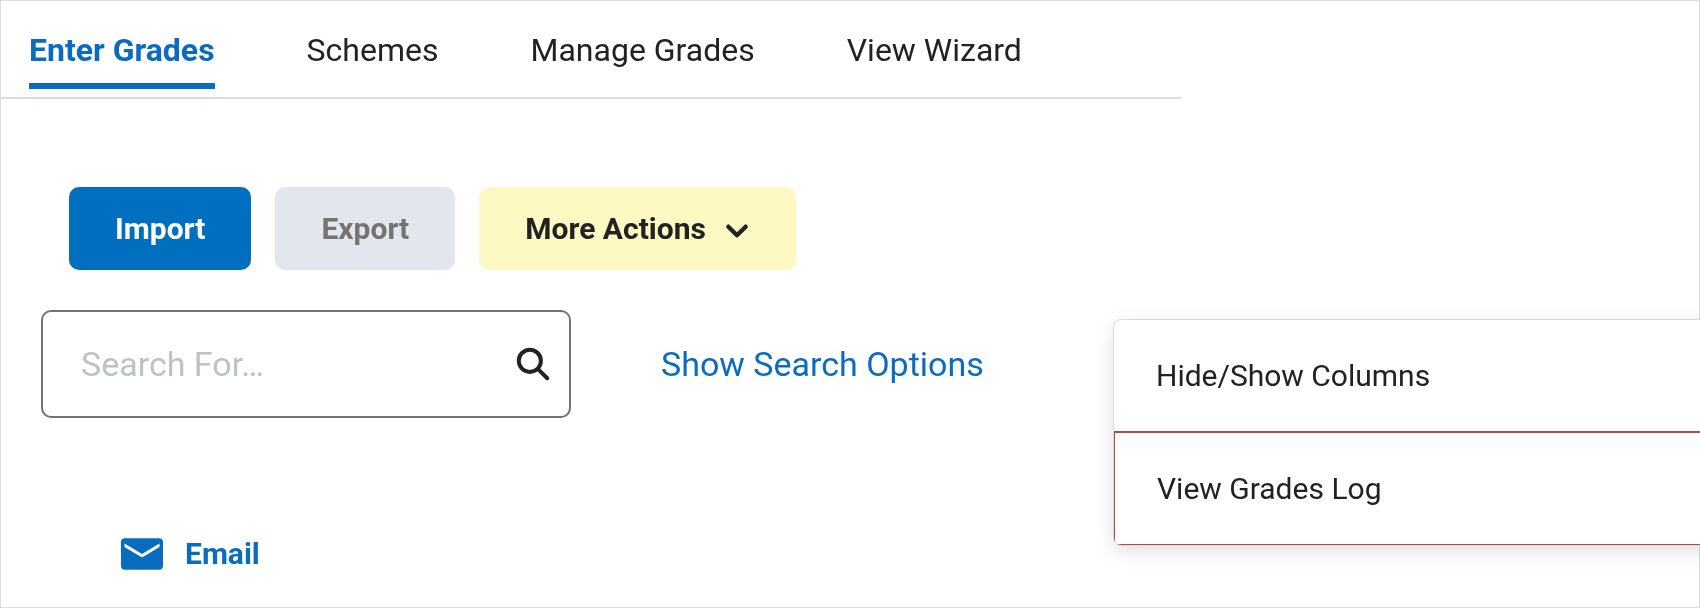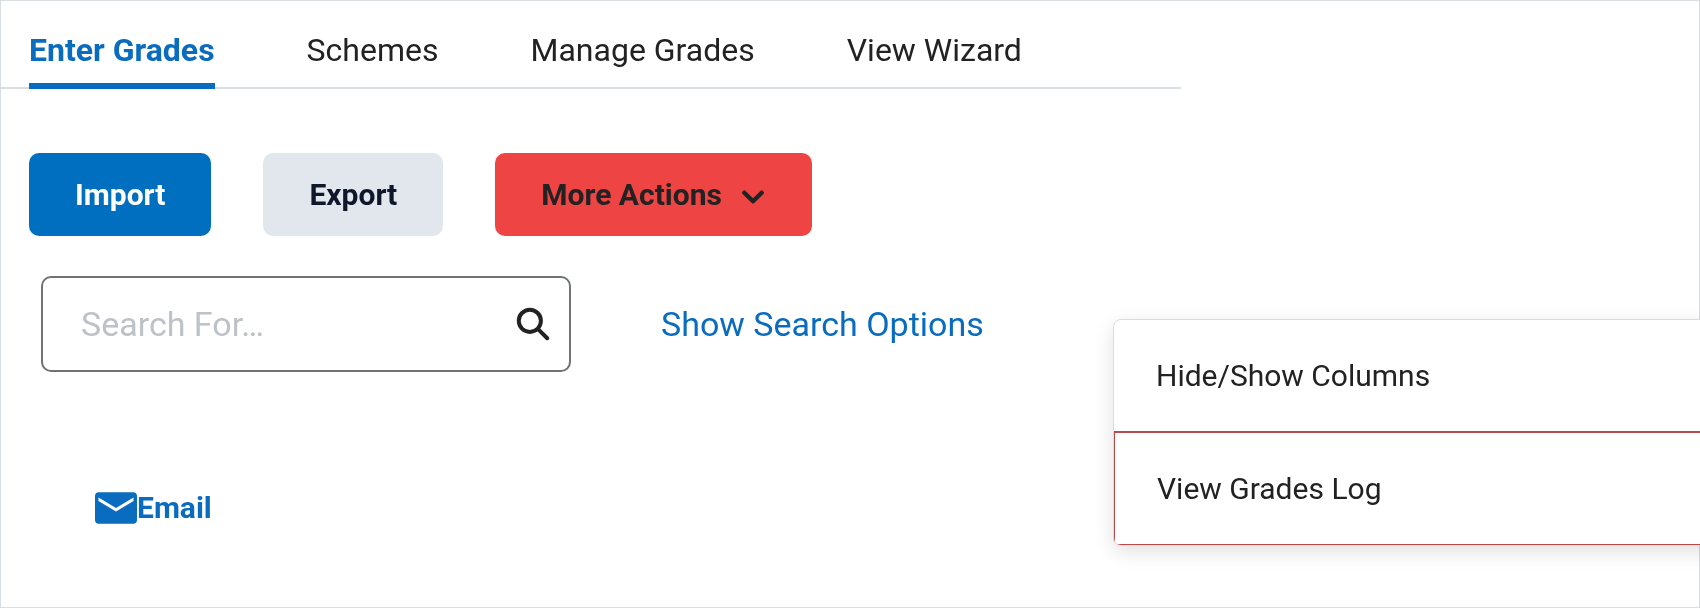--- a/index.html
+++ b/index.html
@@ -13,21 +13,21 @@
     width: 1700px;
     height: 608px;
     border: 1px solid #d8dde2;
     position: relative;
     padding: 0;
     background: #fff;
   }
   .tabs {
     display: flex;
     align-items: flex-end;
-    padding: 30px 28px 0 28px;
+    padding: 30px 28px 10px 28px;
     border-bottom: 2px solid #d8dde2;
     gap: 0;
     width: 1180px;
   }
   .tab {
     font-size: 32px;
     color: #222;
     padding: 0 0 18px 0;
     margin-right: 92px;
     cursor: pointer;
@@ -42,66 +42,67 @@
     content: "";
     position: absolute;
     left: 0;
     right: 0;
     bottom: -2px;
     height: 6px;
     background: #0a6cbf;
   }
   .toolbar {
     display: flex;
-    gap: 52px;
-    padding: 64px 28px 0 28px;
+    gap: 24px;
+    padding: 88px 28px 0 28px;
+    margin-left: 40px;
   }
   .btn {
     border: none;
     border-radius: 10px;
     font-size: 30px;
     font-weight: 700;
     padding: 24px 46px;
     cursor: pointer;
     display: inline-flex;
     align-items: center;
     justify-content: center;
     gap: 18px;
     font-family: inherit;
   }
   .btn-primary {
     background: #006fbf;
     color: #fff;
   }
   .btn-secondary {
     background: #e2e7ee;
-    color: #0f172a;
+    color: #737373;
   }
   .btn-tertiary {
-    background: #ef4444;
+    background: #fef9c3;
     color: #222;
   }
   .chevron-down {
     width: 26px;
     height: 26px;
     display: inline-block;
   }
   .search-row {
     display: flex;
     align-items: center;
     gap: 42px;
     padding: 40px 28px 0 40px;
   }
   .search-box {
     display: flex;
     align-items: center;
     border: 2px solid #6f7376;
     border-radius: 10px;
     width: 530px;
-    height: 96px;
+    height: 108px;
     padding: 0 24px 0 36px;
     background: #fff;
   }
   .search-input {
     flex: 1;
     border: none;
     outline: none;
     font-size: 34px;
     color: #222;
     background: transparent;
@@ -117,22 +118,22 @@
   }
   .link {
     color: #0a6cbf;
     font-size: 34px;
     cursor: pointer;
     margin-left: 48px;
   }
   .email-row {
     display: flex;
     align-items: center;
-    gap: 0;
-    padding: 118px 0 0 94px;
+    gap: 22px;
+    padding: 118px 0 0 120px;
   }
   .email-icon {
     width: 42px;
     height: 32px;
   }
   .email-link {
     color: #0a6cbf;
     font-size: 30px;
     font-weight: 700;
     cursor: pointer;

